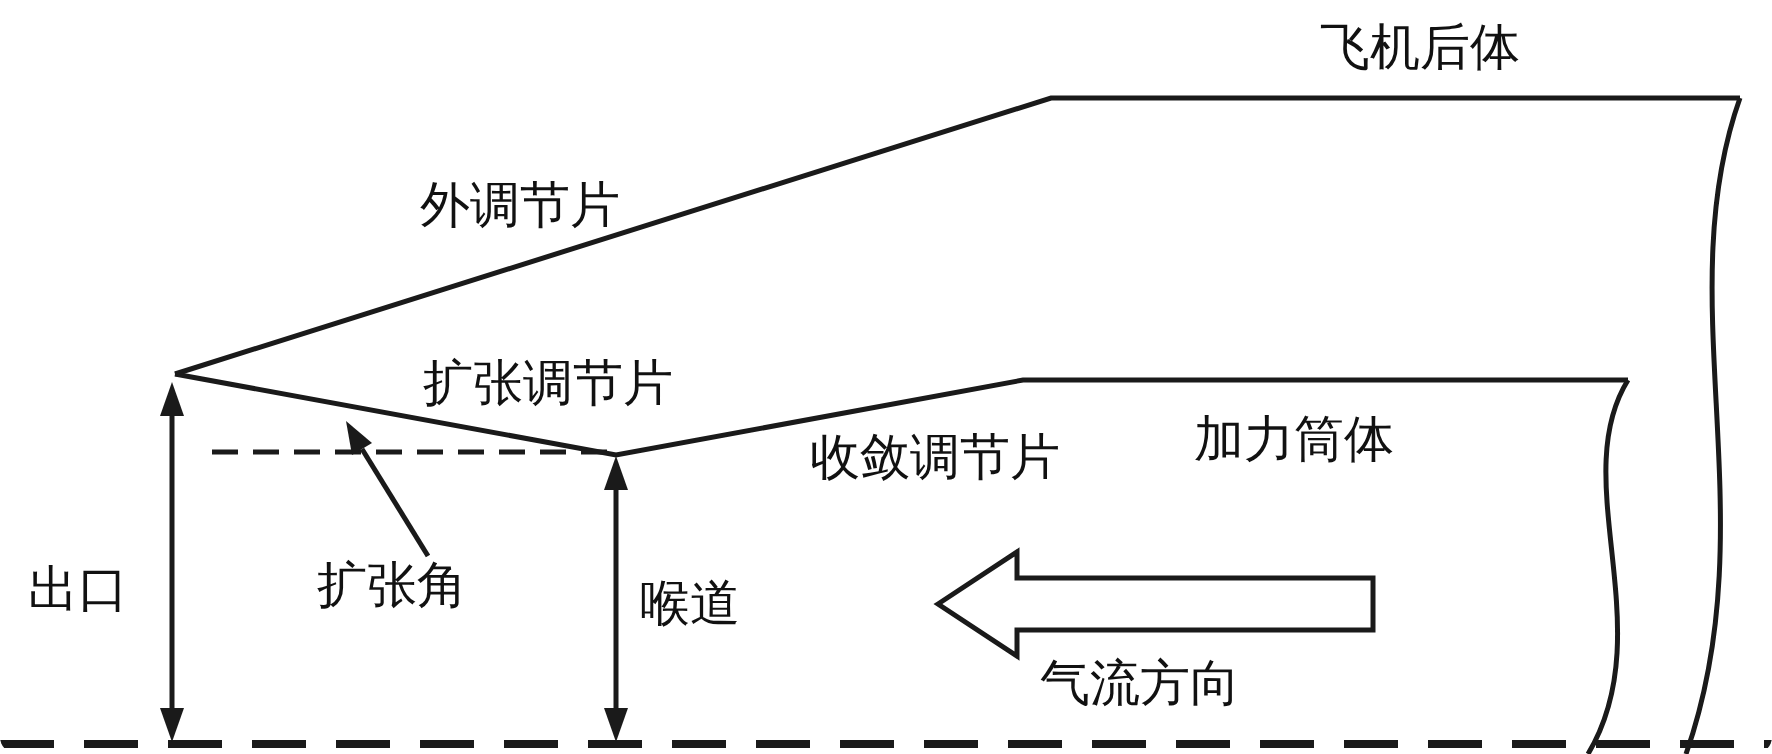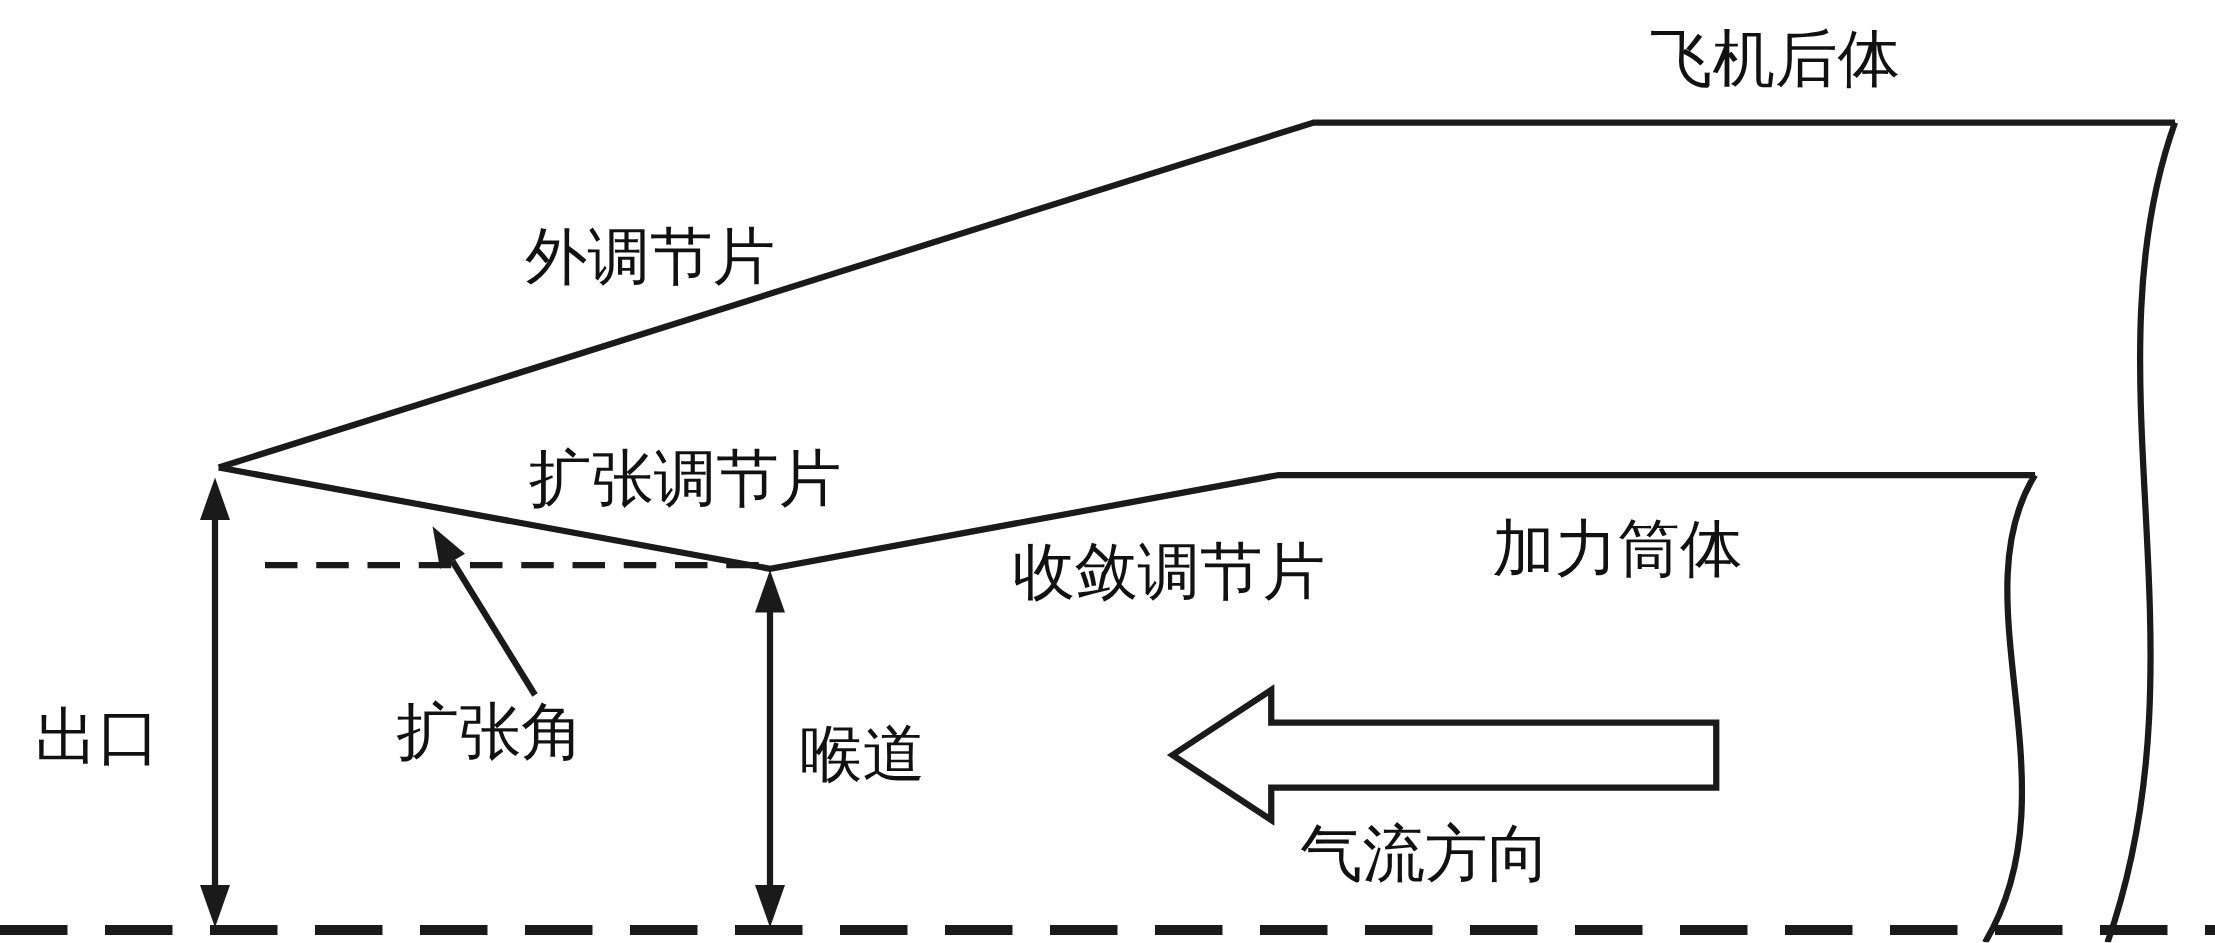--- a/index.html
+++ b/index.html
@@ -6,20 +6,21 @@
     margin: 0;
     padding: 0;
     background: #ffffff;
   }
   .diagram-wrap {
     position: relative;
     width: 1772px;
     height: 754px;
     background: #ffffff;
     overflow: hidden;
+    border-radius: 17px;
   }
   svg {
     display: block;
     width: 1772px;
     height: 754px;
   }
   .line {
     fill: none;
     stroke: #1a1a1a;
     stroke-width: 5;

